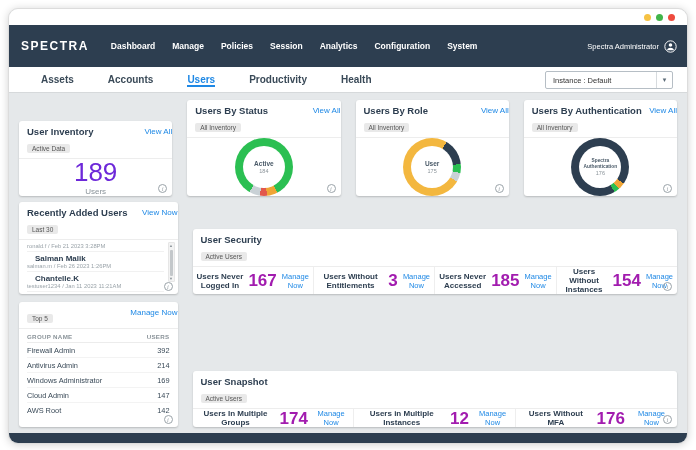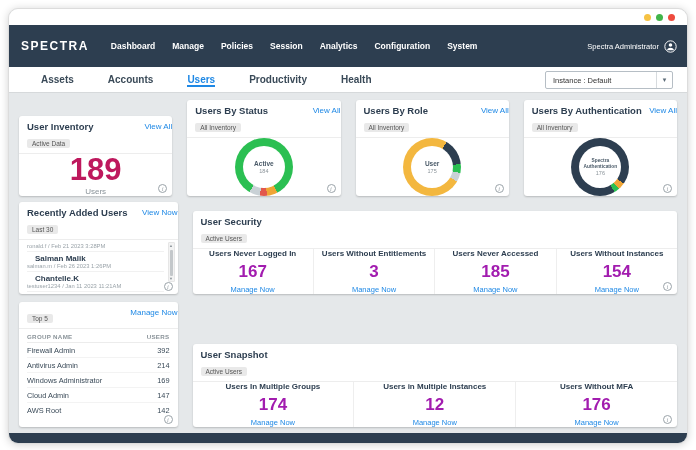--- a/index.html
+++ b/index.html
@@ -36,21 +36,21 @@
   .row3 { flex:1; }
   .card { background:#fff; border-radius:3px; box-shadow:0 1px 2px rgba(0,0,0,.2); position:relative; display:flex; flex-direction:column; overflow:hidden; }
   .row1 .card { flex:1; }
   .w-quarter { width:calc((100% - 24px) / 4); flex:0 0 auto; }
   .grow { flex:1; }
   .card-header { padding:5px 8px 3px; border-bottom:1px solid #ededed; position:relative; flex:0 0 auto; }
   .card-title { font-size:9.5px; font-weight:700; color:#2d3e50; }
   .card-badge { display:inline-block; margin-top:2px; font-size:6.5px; color:#555; background:#e9e9e9; padding:1px 5px; border-radius:2px; }
   .card-link { position:absolute; top:6px; right:0; font-size:8px; color:#1e88e5; text-decoration:none; cursor:pointer; }
   .card-body { flex:1; display:flex; flex-direction:column; align-items:center; justify-content:center; position:relative; }
-  .big-number { font-size:31px; font-weight:700; color:#be185d; line-height:1; }
+  .big-number { font-size:26px; font-weight:400; color:#6d28d9; line-height:1; }
   .big-unit { font-size:8px; color:#8a9399; margin-top:2px; }
   .info { position:absolute; bottom:3px; right:5px; width:9px; height:9px; border:1px solid #9aa3a9; border-radius:50%;
           color:#9aa3a9; font-size:6.5px; line-height:8px; text-align:center; font-family:"Liberation Serif", serif; font-style:italic; cursor:pointer; z-index:2; }
   
   .donut { width:58px; height:58px; border-radius:50%; position:relative; }
   .donut::after { content:""; position:absolute; inset:8px; background:#fff; border-radius:50%; }
   .donut-center { position:absolute; inset:0; display:flex; flex-direction:column; align-items:center; justify-content:center; z-index:1; text-align:center; }
   .donut-label { font-size:6.5px; font-weight:700; color:#4a5a68; max-width:36px; line-height:1.15; }
   .donut-label.tiny { font-size:4.8px; }
   .donut-value { font-size:5.5px; color:#8a9399; margin-top:1px; }
@@ -58,21 +58,21 @@
   .user-list { flex:1; position:relative; padding:1px 14px 2px 8px; overflow:hidden; }
   .user-row { border-bottom:1px solid #f1f1f1; padding:2px 0; }
   .user-name { font-size:8px; font-weight:700; color:#2d3e50;margin-left:8px; }
   .user-meta { font-size:5.8px; color:#9aa3a9; }
   .scrollbar { position:absolute; top:2px; right:3px; bottom:12px; width:7px; background:#f3f3f3; border:1px solid #e6e6e6; border-radius:1px; }
   .scroll-up, .scroll-down { position:absolute; left:0; width:100%; text-align:center; font-size:4px; color:#8a9399; cursor:pointer; }
   .scroll-up { top:0; } .scroll-down { bottom:0; }
   .scroll-thumb { position:absolute; top:7px; left:1px; width:3px; height:26px; background:#c3c7ca; border-radius:1px; cursor:pointer; }
   
   .metrics { flex:1; display:flex; align-items:stretch; }
-  .metric { flex:1; display:flex; flex-direction:column; align-items:center; justify-content:center; gap:5px; border-left:1px solid #eee; padding:0 4px; text-align:center; }
+  .metric { flex:1; display:flex; flex-direction:row; align-items:center; justify-content:center; gap:5px; border-left:1px solid #eee; padding:0 4px; text-align:center; }
   .metric:first-child { border-left:none; }
   .metric-label { font-size:8px; font-weight:700; color:#2d3e50; }
   .metric-value { font-size:17px; font-weight:700; color:#a21caf; line-height:1; }
   .metric-action { font-size:7.5px; color:#1e88e5; text-decoration:none; cursor:pointer; }
   
   .group-table { flex:1; padding:2px 8px 10px; }
   .gt-head { display:flex; justify-content:space-between; font-size:6.2px; font-weight:700; letter-spacing:.3px; color:#8a9399; padding:2px 0; border-bottom:1px solid #ececec; }
   .gt-row { display:flex; justify-content:space-between; font-size:7.4px; color:#3a4a58; padding:2.5px 0; border-bottom:1px solid #f3f3f3; }
   .gt-row:last-child { border-bottom:none; }
   

